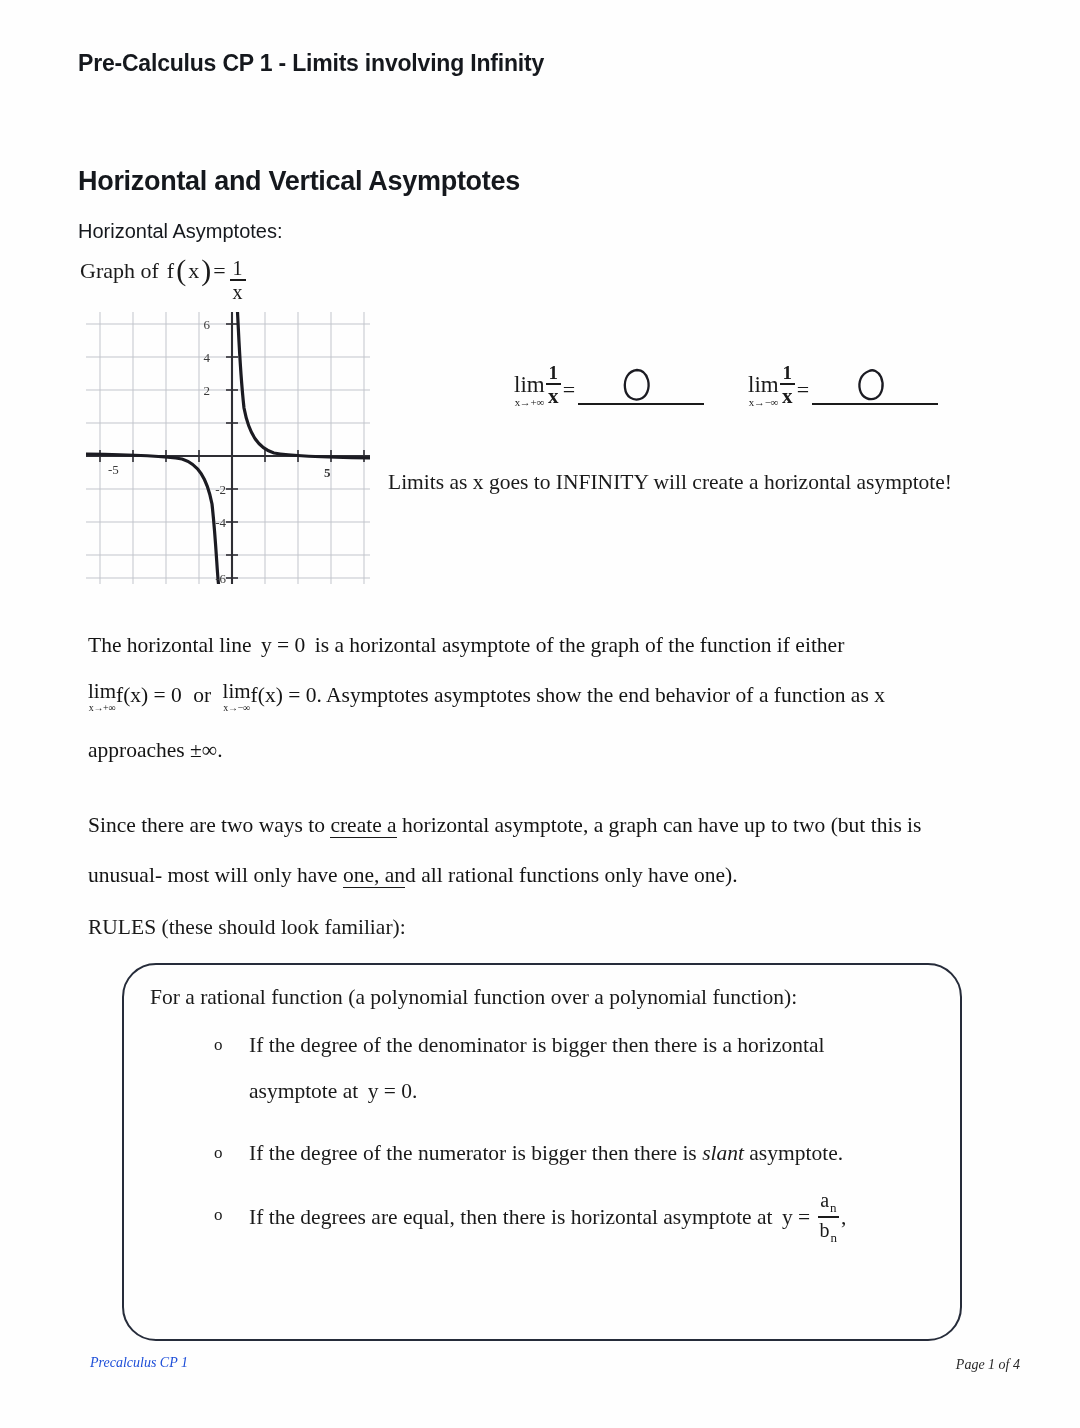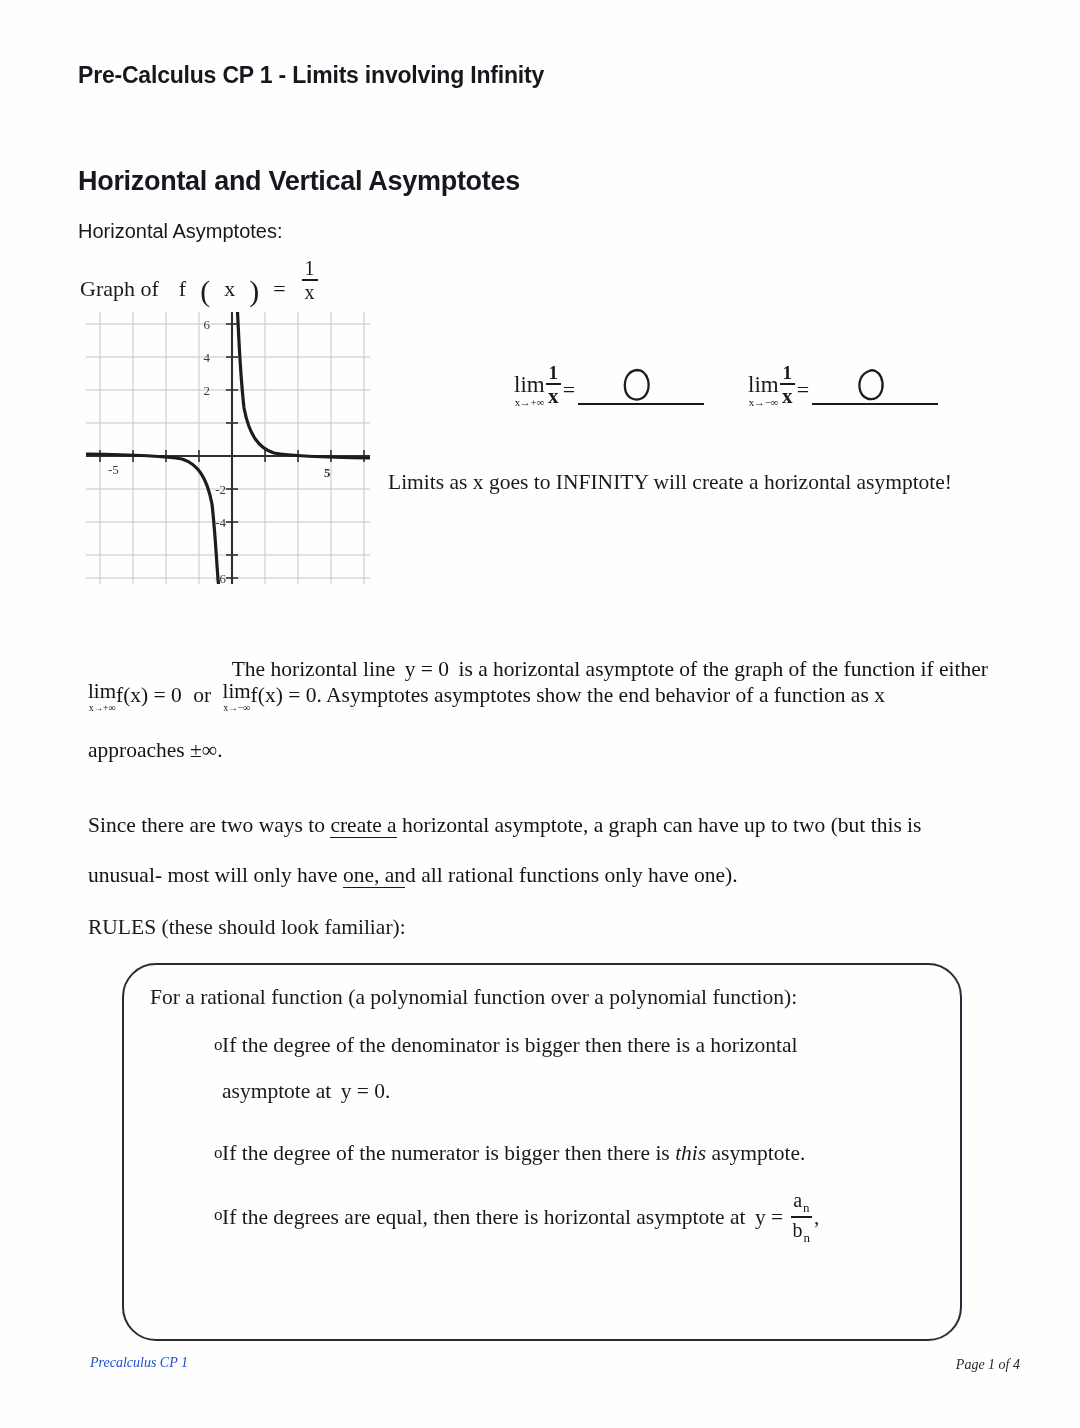--- a/index.html
+++ b/index.html
@@ -18,21 +18,21 @@
   .page {
     position: absolute;
     inset: 0;
     background: #fefefe;
   }
 
   
   .doc-title {
     position: absolute;
     left: 78px;
-    top: 62px;
+    top: 50px;
     font-family: "Liberation Sans", sans-serif;
     font-weight: bold;
     font-size: 23px;
     letter-spacing: -0.2px;
     color: #15181d;
   }
   .section-title {
     position: absolute;
     left: 78px;
     top: 166px;
@@ -50,22 +50,22 @@
     font-weight: normal;
     font-size: 20px;
     color: #15181d;
   }
   .graph-label {
     position: absolute;
     left: 80px;
     top: 258px;
     font-size: 22px;
     display: flex;
-    align-items: flex-end;
-    gap: 14px;
+    align-items: flex-start;
+    gap: 2px;
     white-space: nowrap;
   }
   .graph-label .fx { font-size: 22px; }
   .mfrac {
     display: inline-flex;
     flex-direction: column;
     align-items: center;
     vertical-align: middle;
     line-height: 1;
     margin: 0 2px;
@@ -212,20 +212,21 @@
     padding-left: 64px;
     font-size: 17px;
     line-height: 46px;
     color: #1a1a1a;
     box-sizing: border-box;
   }
   .bullet .btext {
     flex: 1;
     font-size: 21.5px;
     line-height: 46px;
+    margin-left: 27px;
   }
   .tail-text {
     position: absolute;
     left: 254px;
     top: 1236px;
     width: 700px;
     font-size: 21.5px;
     line-height: 50px;
   }
   .sub-n {
@@ -391,21 +392,21 @@
           <path d="M13 3 C 5 6, 2 14, 4 22 C 6 30, 14 33, 20 30 C 27 26, 28 16, 25 9 C 22 3, 17 1, 13 3 Z" fill="none" stroke="#1b1b22" stroke-width="2.3" stroke-linecap="round"></path>
         </svg>
         <span class="rule"></span>
       </span>
     </div>
 
   </div>
 
   <div class="caption-infinity">Limits as x goes to INFINITY will create a horizontal asymptote!</div>
 
-  <div class="para" style="top:644px;text-align:right;">
+  <div class="para" style="top:620px;">
     <span>The horizontal line</span>
     <span class="inline-math" style="padding:0 4px;">y = 0</span>
     <span>is a horizontal asymptote of the graph of the function if either</span>
   </div>
 
   <div class="para" style="top:670px;">
     <span class="limop" style="vertical-align:middle;">
       <span class="lim" style="font-size:21px;">lim</span>
       <span class="sub" style="font-size:10px;">x→+∞</span>
     </span><span class="inline-math">f(x) = 0</span>
@@ -442,21 +443,21 @@
         <span>If the degree of the denominator is bigger then there is a horizontal</span><br>
         <span>asymptote at</span>
         <span class="inline-math" style="padding-left:4px;">y = 0</span><span>.</span>
       </span>
     </div>
 
     <div class="bullet">
       <span class="marker">o</span>
       <span class="btext">
         <span>If the degree of the numerator is bigger then there is</span>
-        <span class="ital">this</span>
+        <span class="ital">slant</span>
         <span>asymptote.</span>
       </span>
     </div>
 
     <div class="bullet">
       <span class="marker">o</span>
       <span class="btext">
         <span>If the degrees are equal, then there is horizontal asymptote at</span>
         <span class="inline-math" style="padding-left:4px;">y =</span>
         <span class="fracab">

